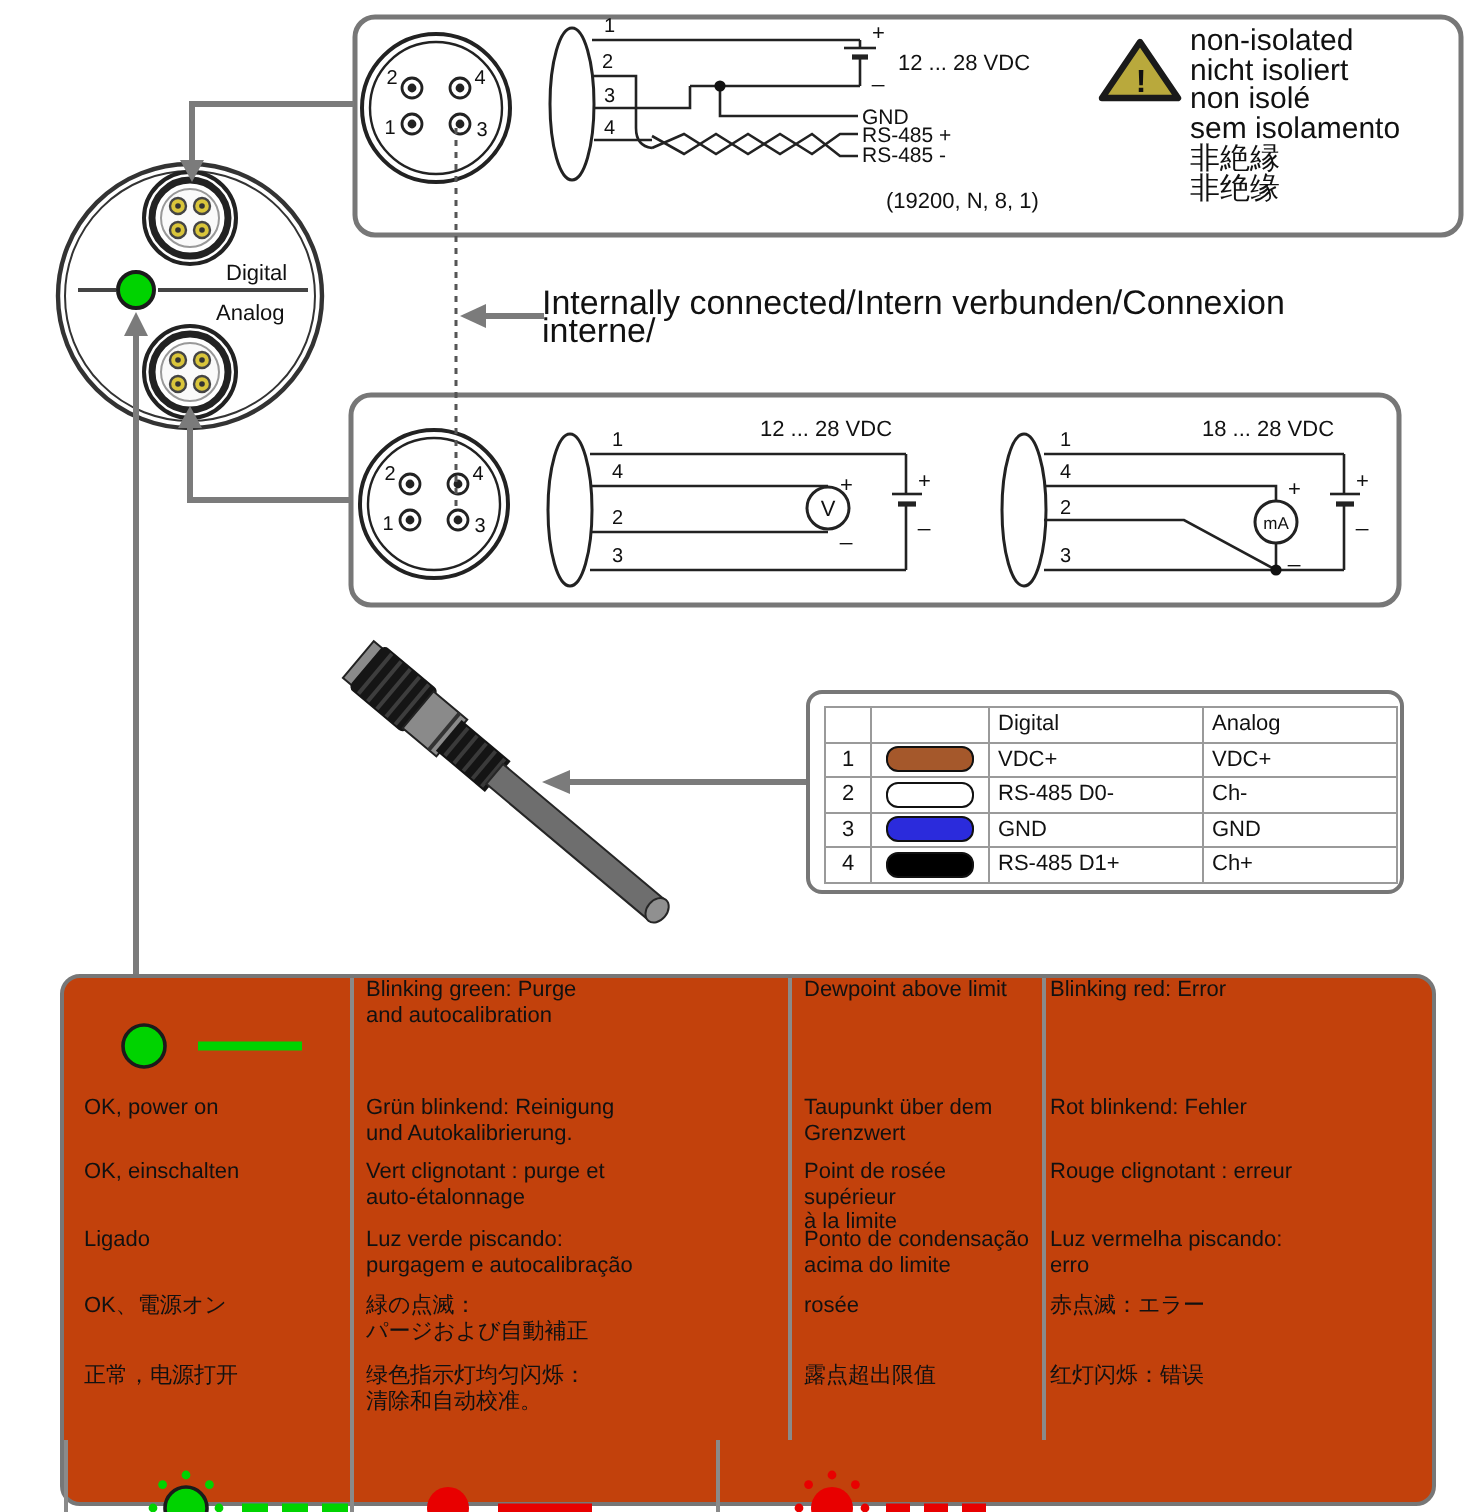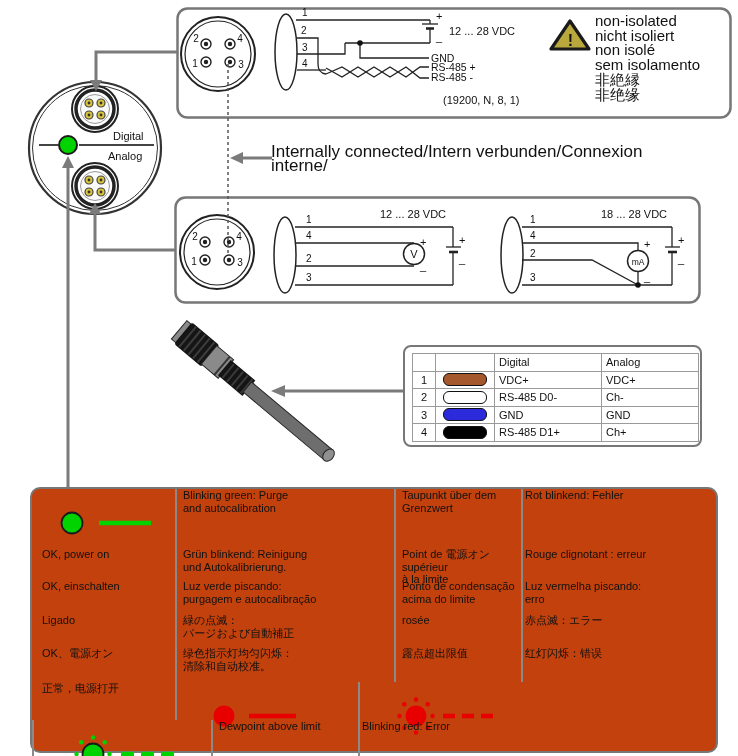--- a/index.html
+++ b/index.html
@@ -361,37 +361,39 @@
           <circle cx="20" cy="38.5" r="2.2"></circle>
             <circle cx="31.7" cy="33.7" r="2.2"></circle>
         </g>
         <line x1="48" y1="22" x2="101" y2="22" stroke-width="4.5" stroke-dasharray="13 7" stroke="#00D300"></line>
       </svg>
     </div>
     <div class="cell t2 bdr">Blinking green: Purge
 and autocalibration</div>
     <div class="cell t2 bdr">Grün blinkend: Reinigung
 und Autokalibrierung.</div>
+    <div class="cell t2 bdr">Vert clignotant : purge et
+auto-étalonnage</div>
     <div class="cell t2 bdr">Luz verde piscando:
 purgagem e autocalibração</div>
     <div class="cell t2 bdr">緑の点滅：
 パージおよび自動補正</div>
     <div class="cell t2 bdr">绿色指示灯均匀闪烁：
 清除和自动校准。</div>
 
     <div class="ledcell bdr">
       <svg class="ml3" width="150" height="44" viewBox="0 0 150 44">
         <circle cx="20" cy="22" r="10.5" fill="#E80000"></circle>
         <line x1="45" y1="22" x2="92" y2="22" stroke-width="4.5" stroke="#E80000"></line>
       </svg>
     </div>
     <div class="cell t3 bdr">Dewpoint above limit</div>
     <div class="cell t3 bdr">Taupunkt über dem
 Grenzwert</div>
-    <div class="cell t3 bdr">Point de 電源オン supérieur
+    <div class="cell t3 bdr">Point de rosée supérieur
 à la limite</div>
     <div class="cell t3 bdr">Ponto de condensação
 acima do limite</div>
     <div class="cell t3 bdr">rosée</div>
     <div class="cell t3 bdr">露点超出限值</div>
 
     <div class="ledcell bdr">
       <svg class="ml4" width="150" height="44" viewBox="0 0 150 44">
         <g fill="#E80000">
           <circle cx="20" cy="22" r="10.5"></circle>

